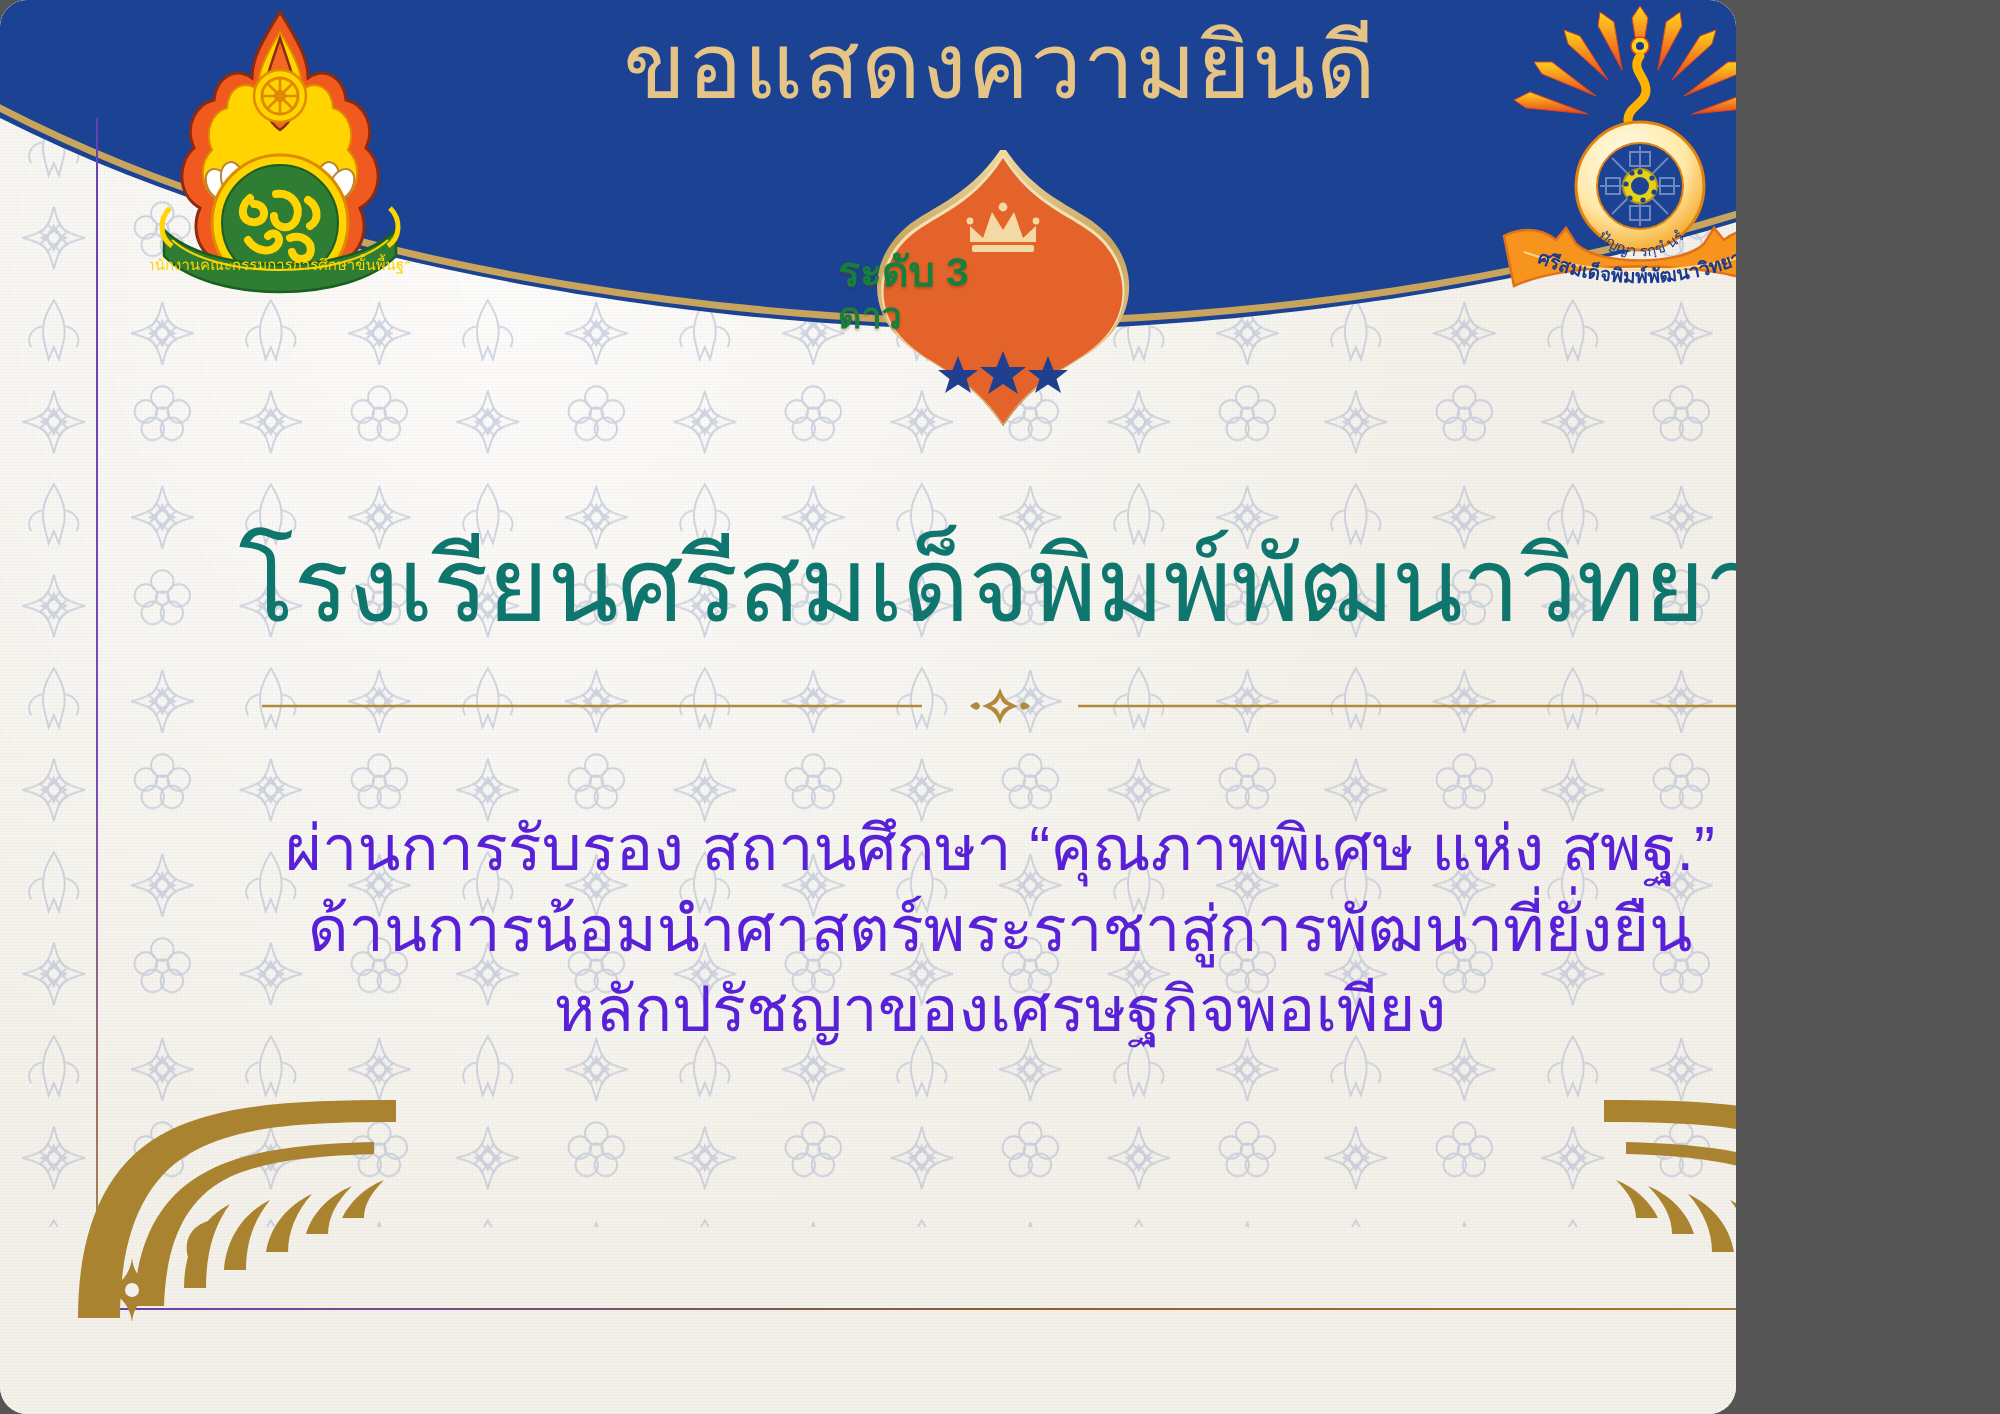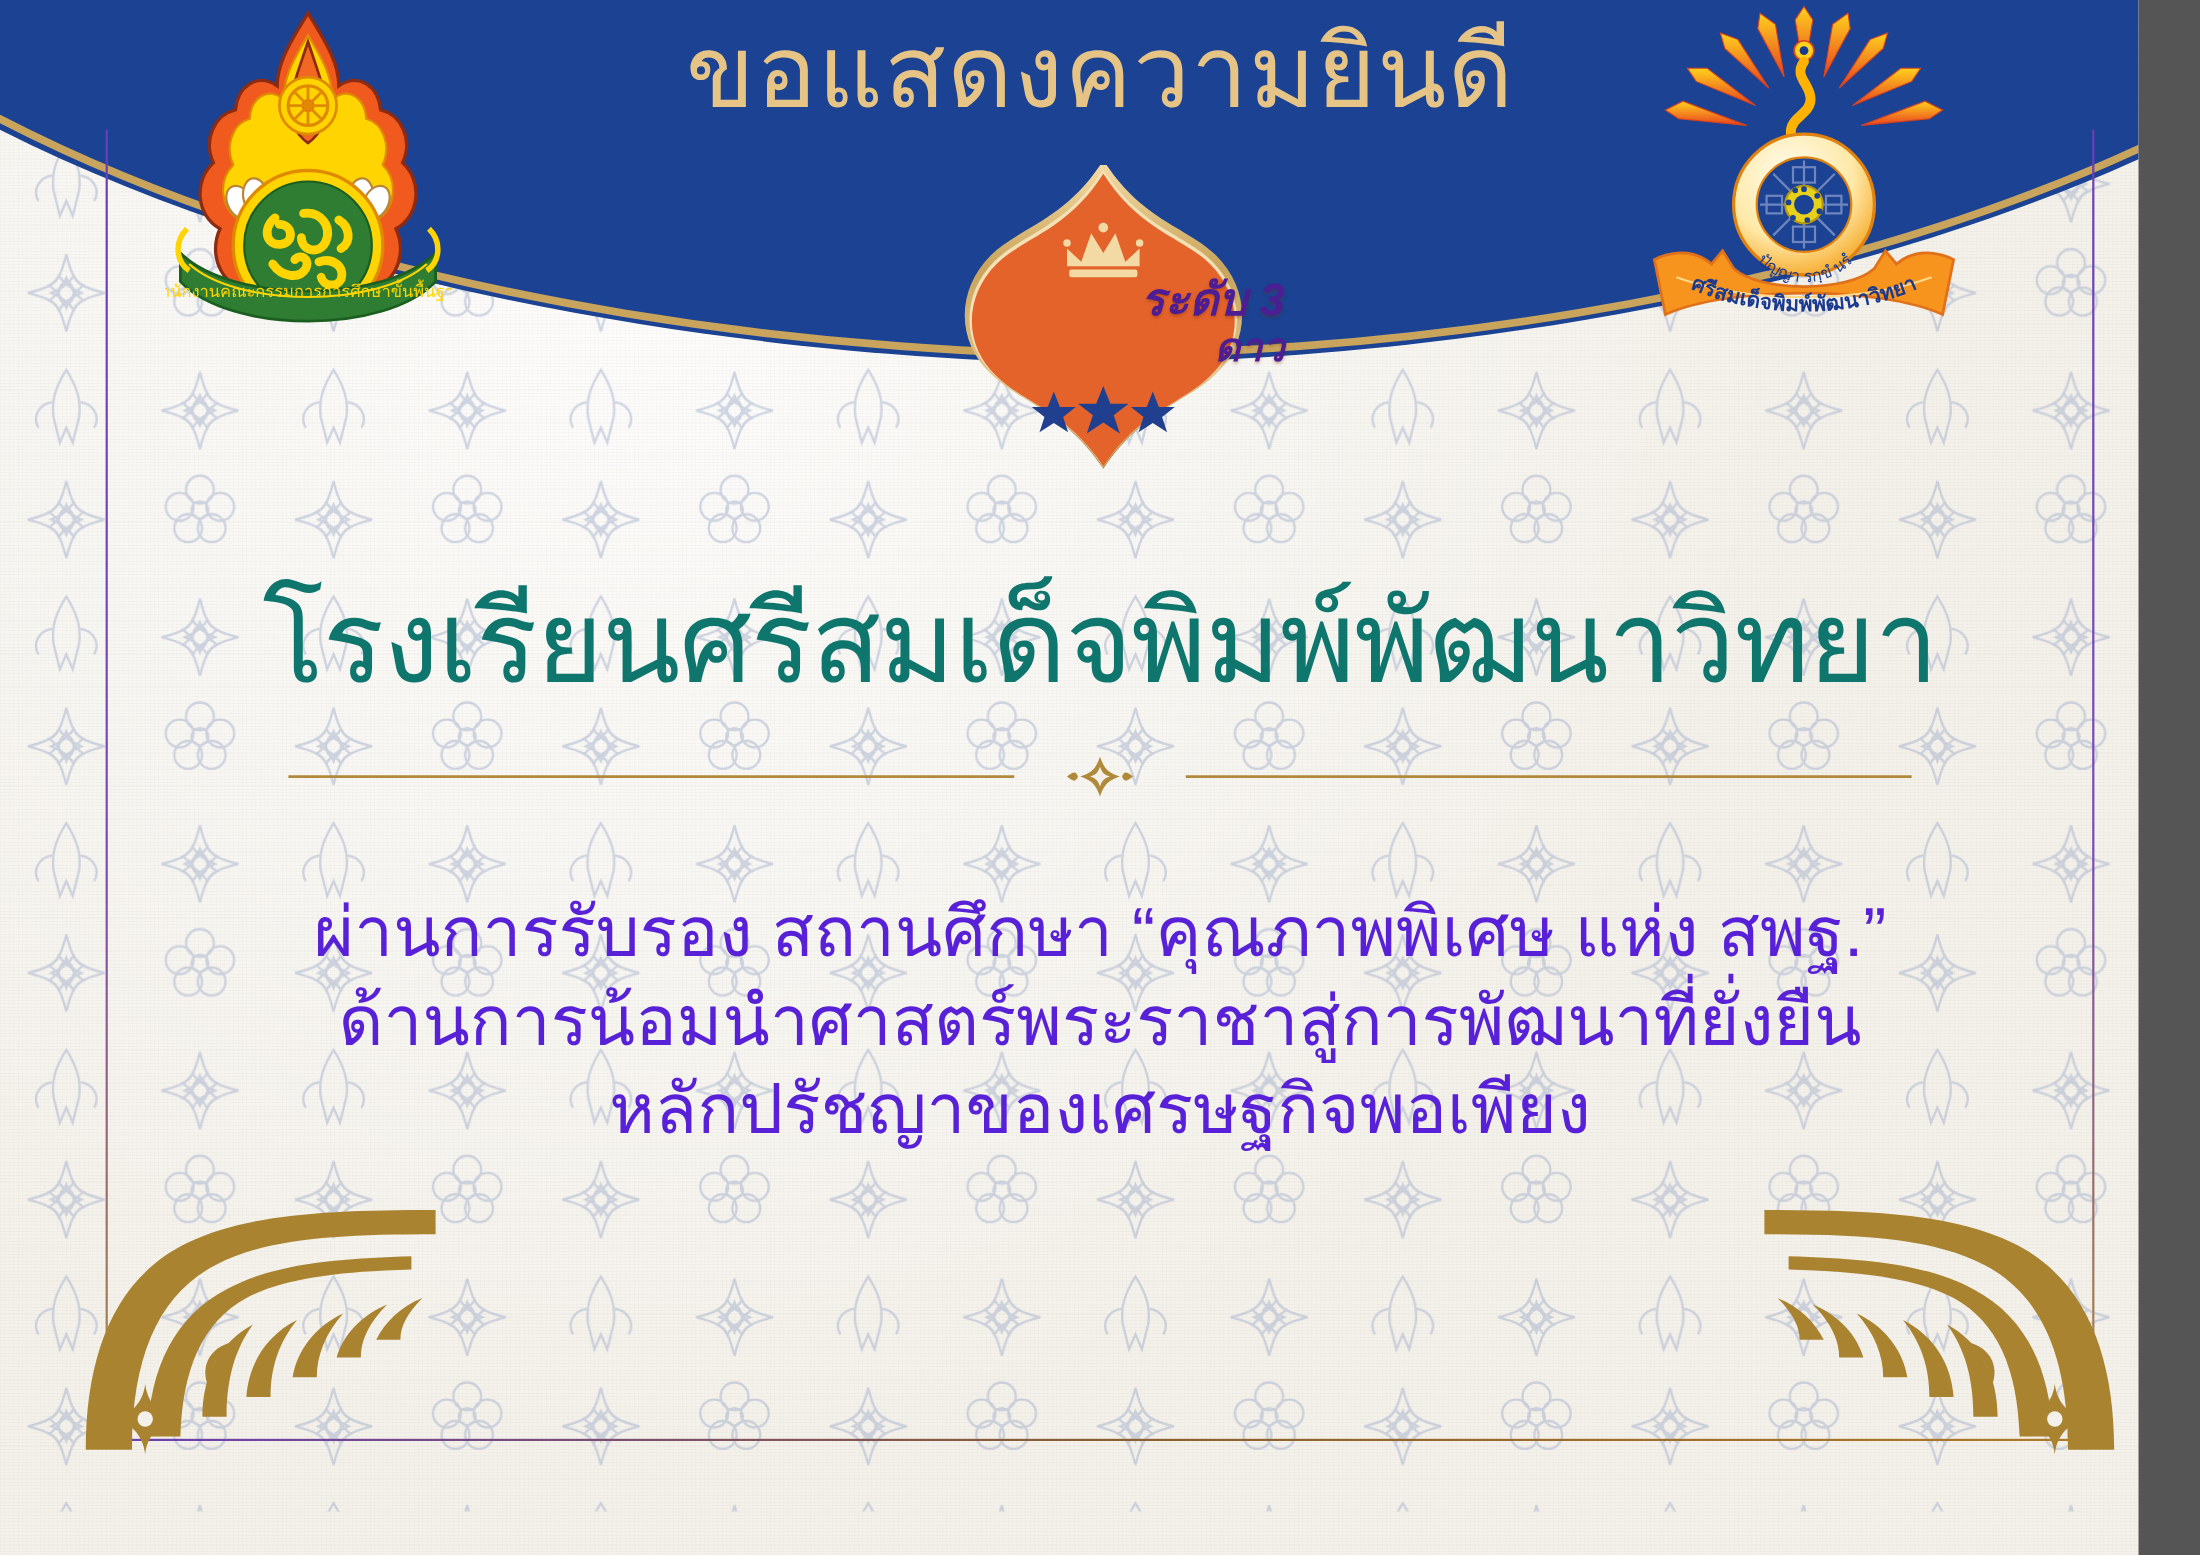--- a/index.html
+++ b/index.html
@@ -1,20 +1,21 @@
 <!DOCTYPE html>
 <html><head>
 <meta charset="utf-8">
 <style>
   html,body{margin:0;padding:0;background:#555;}
   body{font-family:"Liberation Sans",sans-serif;}
 
   .cert{
-    position:relative;width:1944px;height:1414px;overflow:hidden;
+    position:relative;width:1736px;height:1414px;overflow:hidden;
     background:#f4f1ea;
+    border-radius:27px;
   }
 
   
   .paper-texture{
     position:absolute;inset:0;
     background-color:#f4f1ea;
     background-image:
       repeating-linear-gradient(0deg, rgba(0,0,0,.018) 0px, rgba(0,0,0,.018) 1px, transparent 1px, transparent 3px),
       repeating-linear-gradient(90deg, rgba(0,0,0,.013) 0px, rgba(0,0,0,.013) 1px, transparent 1px, transparent 4px),
       radial-gradient(circle at 30% 20%, rgba(255,255,255,.8), rgba(244,241,234,0) 60%);
@@ -34,25 +35,24 @@
     z-index:6;
   }
 
   
   .seal-left{position:absolute;left:150px;top:8px;width:260px;height:330px;z-index:7;}
   .seal-right{position:absolute;left:1480px;top:4px;width:320px;height:300px;z-index:7;}
 
   
   .badge-wrap{position:absolute;left:838px;top:150px;width:330px;height:280px;z-index:9;}
   .badge-text{
-    position:absolute;left:0;top:100px;width:330px;text-align:right;
-    color:#4c1d95;font-size:41px;font-weight:700;line-height:1.12;
+    position:absolute;left:0;top:100px;width:330px;text-align:left;
+    color:#15803d;font-size:41px;font-weight:700;line-height:1.12;
     text-shadow:0 2px 3px rgba(120,40,0,.35);
     pointer-events:none;
-    font-style:italic;
   }
   .badge-line2{font-size:36px;}
 
   
   .school-name{
     position:absolute;left:0;top:528px;width:2000px;text-align:center;
     font-size:104px;font-weight:400;color:#0f766e;letter-spacing:-1px;
     line-height:1.1;white-space:nowrap;z-index:5;
   }
 

